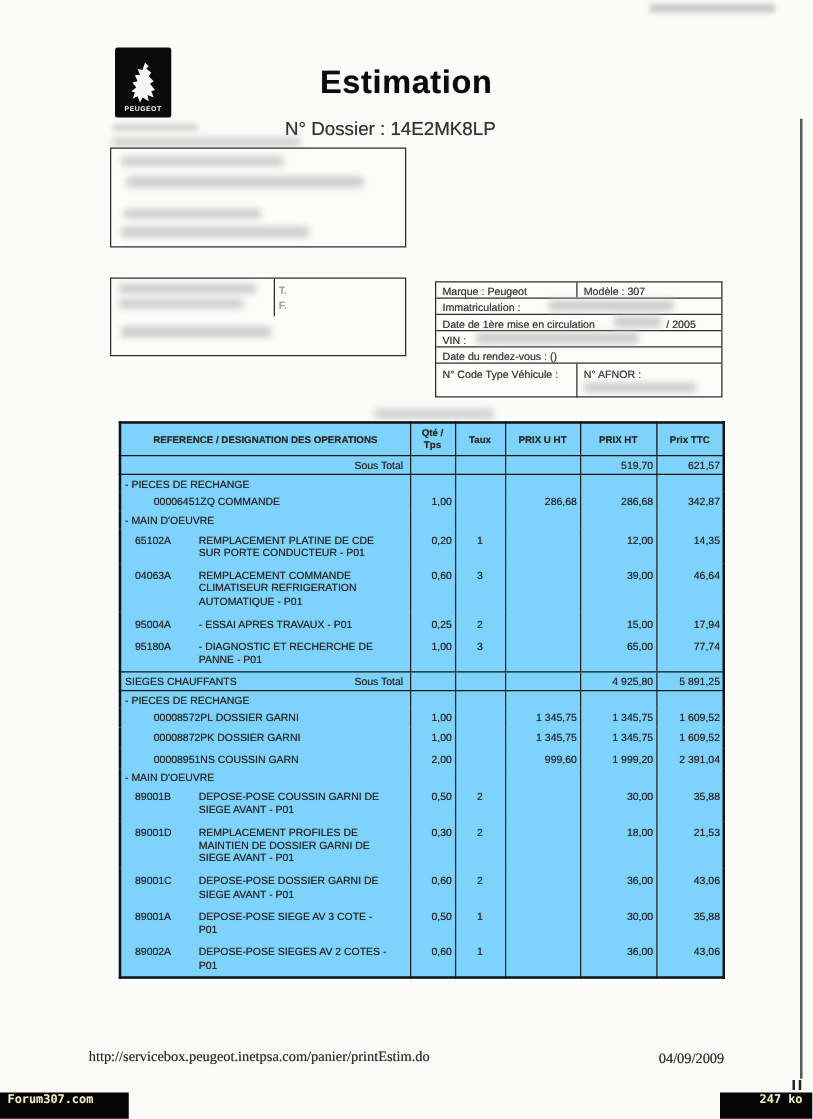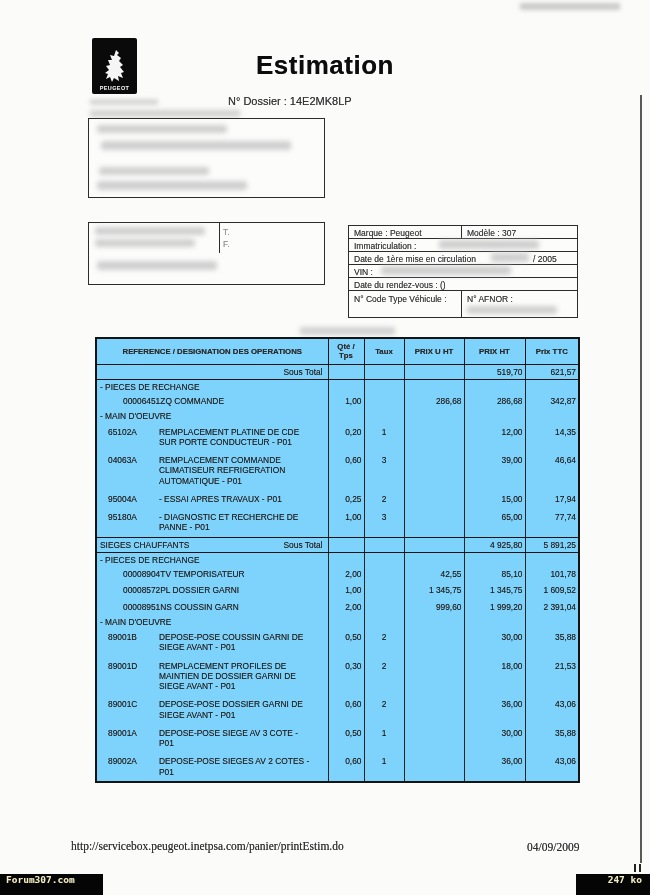--- a/index.html
+++ b/index.html
@@ -11,21 +11,21 @@
   }
   .scanpage{position:absolute;inset:0;}
   .fuzz{text-shadow:0 0 .6px rgba(70,70,70,.75);}
   
   .logo-box{position:absolute;left:92px;top:38px;width:45px;height:56px;background:#0a0a0a;border-radius:2px;display:flex;flex-direction:column;align-items:center;justify-content:flex-end;padding-bottom:3px;box-sizing:border-box;}
   .logo-lion{width:26px;height:34px;margin-bottom:2px;}
   .logo-word{color:#f2f2f2;font-size:5.5px;font-weight:bold;letter-spacing:.4px;}
   .logo-smudge{position:absolute;left:90px;top:99px;width:68px;height:6px;background:#b9b9b9;filter:blur(2px);opacity:.55;}
   
   .title{position:absolute;left:0;top:50px;width:650px;text-align:center;font-size:26px;font-weight:bold;color:#0c0c0c;letter-spacing:.5px;}
-  .dossier{position:absolute;left:228px;top:95px;font-size:11px;color:#333;}
+  .dossier{position:absolute;left:228px;top:95px;font-size:15px;color:#333;}
   .print-smudge{position:absolute;left:520px;top:3px;width:100px;height:7px;background:#9a9a9a;filter:blur(2.2px);opacity:.5;}
   
   .box{position:absolute;border:1.3px solid #2c2c2c;background:#fcfcfb;box-sizing:border-box;}
   .blob{position:absolute;background:#c4c4c4;filter:blur(2.6px);border-radius:3px;opacity:.8;}
   .lbl{position:absolute;font-size:8.5px;color:#3a3a3a;white-space:nowrap;}
   .dealer-line-above{position:absolute;left:90px;top:110px;width:150px;height:7px;background:#b5b5b5;filter:blur(2.4px);opacity:.6;}
   
   .vrow{position:absolute;left:0;width:100%;border-bottom:1px solid #2c2c2c;box-sizing:border-box;}
   .vdiv{position:absolute;top:0;bottom:0;width:1px;background:#2c2c2c;}
   
@@ -262,40 +262,40 @@
           <tr class="r-sec">
             <td><span class="sec-label">- PIECES DE RECHANGE</span></td>
             <td class="num"></td>
             <td class="ctr"></td>
             <td class="num"></td>
             <td class="num"></td>
             <td class="num"></td>
           </tr>
           <tr class="r-part">
             <td>
-              <span class="part-name">00008904TV TEMPORISATEUR</span>
-            </td>
-            <td class="num">2,00</td>
-            <td class="ctr"></td>
-            <td class="num">42,55</td>
-            <td class="num">85,10</td>
-            <td class="num">101,78</td>
-          </tr>
-          <tr class="r-part">
-            <td>
               <span class="part-name">00008572PL DOSSIER GARNI</span>
             </td>
             <td class="num">1,00</td>
             <td class="ctr"></td>
             <td class="num">1 345,75</td>
             <td class="num">1 345,75</td>
             <td class="num">1 609,52</td>
           </tr>
           <tr class="r-part">
             <td>
+              <span class="part-name">00008872PK DOSSIER GARNI</span>
+            </td>
+            <td class="num">1,00</td>
+            <td class="ctr"></td>
+            <td class="num">1 345,75</td>
+            <td class="num">1 345,75</td>
+            <td class="num">1 609,52</td>
+          </tr>
+          <tr class="r-part">
+            <td>
               <span class="part-name">00008951NS COUSSIN GARN</span>
             </td>
             <td class="num">2,00</td>
             <td class="ctr"></td>
             <td class="num">999,60</td>
             <td class="num">1 999,20</td>
             <td class="num">2 391,04</td>
           </tr>
           <tr class="r-sec">
             <td><span class="sec-label">- MAIN D'OEUVRE</span></td>

